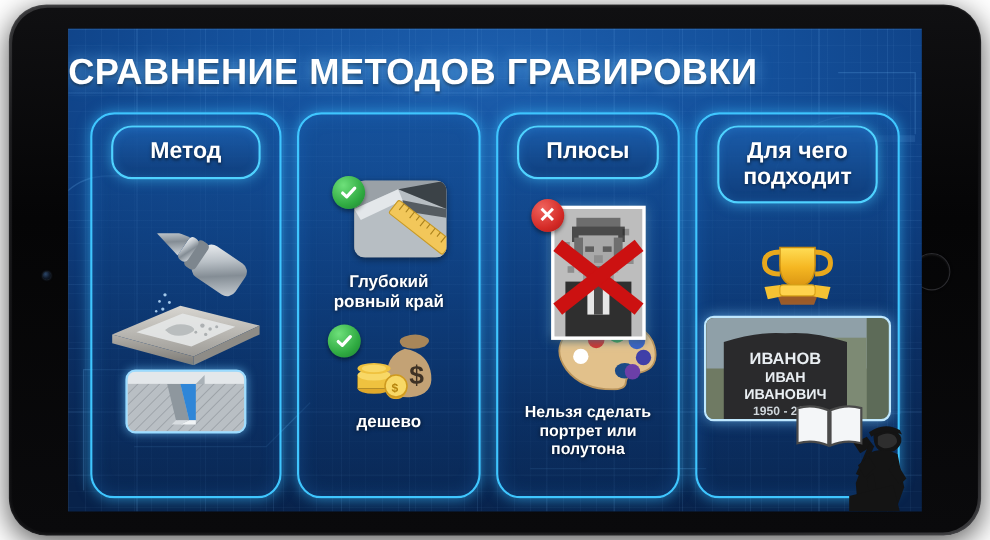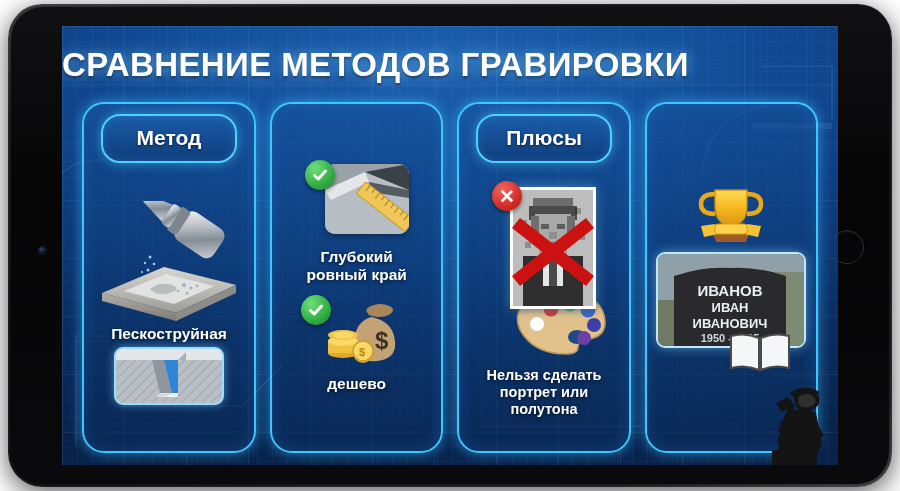--- a/index.html
+++ b/index.html
@@ -115,21 +115,21 @@
     box-shadow:0 2px 6px rgba(0,0,0,.4);
   }
 
   .photo-frame {
     width:86px; height:122px; background:#fff; padding:3px;
     box-shadow:0 0 10px rgba(120,200,255,.55), 0 2px 6px rgba(0,0,0,.45);
     position:relative;
   }
 
   .stone-frame {
-    width:150px; height:96px; border-radius:9px; overflow:hidden;
+    width:170px; height:96px; border-radius:9px; overflow:hidden;
     border:2px solid #bfe8ff; position:relative;
     box-shadow:0 0 12px rgba(120,200,255,.6);
     background:#5d6b58;
   }
 
   
   .watermark { position:absolute; right:6px; bottom:0px; width:78px; height:92px; }
 
   .neon-edge{position:absolute;pointer-events:none}
 </style>
@@ -218,21 +218,20 @@
               <path d="M 60 88 q 10 -8 22 -4 q 10 4 -2 8 q -12 4 -20 -4 Z" fill="#b9bdbe"></path>
               <g fill="#9fa4a6" opacity=".8">
                 <circle cx="94" cy="84" r="2"></circle>
                   <circle cx="101" cy="87" r="1.6"></circle>
                   <circle cx="107" cy="85" r="1.4"></circle>
                 <circle cx="88" cy="90" r="1.3"></circle>
                   <circle cx="97" cy="92" r="1.5"></circle>
               </g>
             </svg>
 
-            <div class="cap">Пескоструйная</div>
 
             <div class="xsec">
               <svg width="106" height="54" viewBox="0 0 106 54">
                 <defs>
                   <pattern id="hatch" width="7" height="7" patternTransform="rotate(45)" patternUnits="userSpaceOnUse">
                     <rect width="7" height="7" fill="#b9bfc4"></rect>
                     <line x1="0" y1="0" x2="0" y2="7" stroke="#9aa1a7" stroke-width="1.6"></line>
                   </pattern>
                 </defs>
                 <rect x="0" y="0" width="106" height="11" fill="#e3e7ea"></rect>
@@ -373,20 +372,21 @@
               <circle cx="79" cy="38" r="7" fill="#3f3fa8"></circle>
               <circle cx="69" cy="51" r="7" fill="#6c3fa8"></circle>
               <circle cx="22" cy="37" r="7" fill="#ffffff"></circle>
             </svg>
 
             <div class="cap cap-sm" style="margin-top:8px">Нельзя сделать<br>портрет или<br>полутона</div>
           </div>
         </div>
 
         <div class="card">
+          <div class="card-head">Для чего<br>подходит</div>
           <div class="card-body">
 
             <svg width="76" height="64" viewBox="0 0 76 64">
               <defs>
                   <linearGradient id="gold" x1="0" y1="0" x2="0" y2="1">
                 <stop offset="0" stop-color="#ffdd55"></stop>
                     <stop offset=".5" stop-color="#f5b722"></stop>
                     <stop offset="1" stop-color="#d99412"></stop>
               </linearGradient>
                 </defs>

